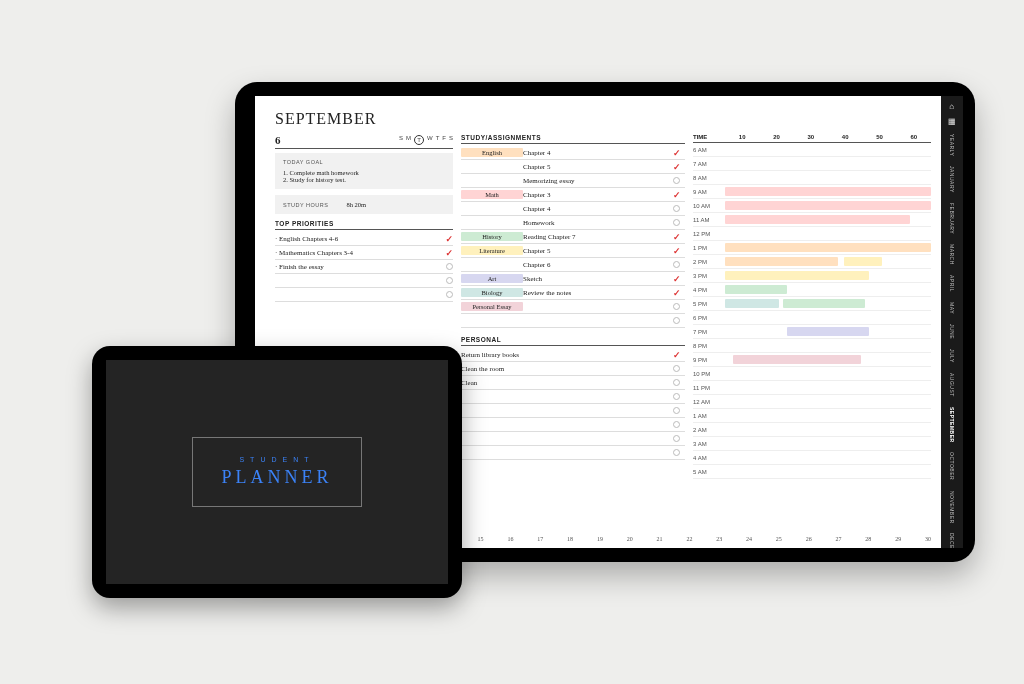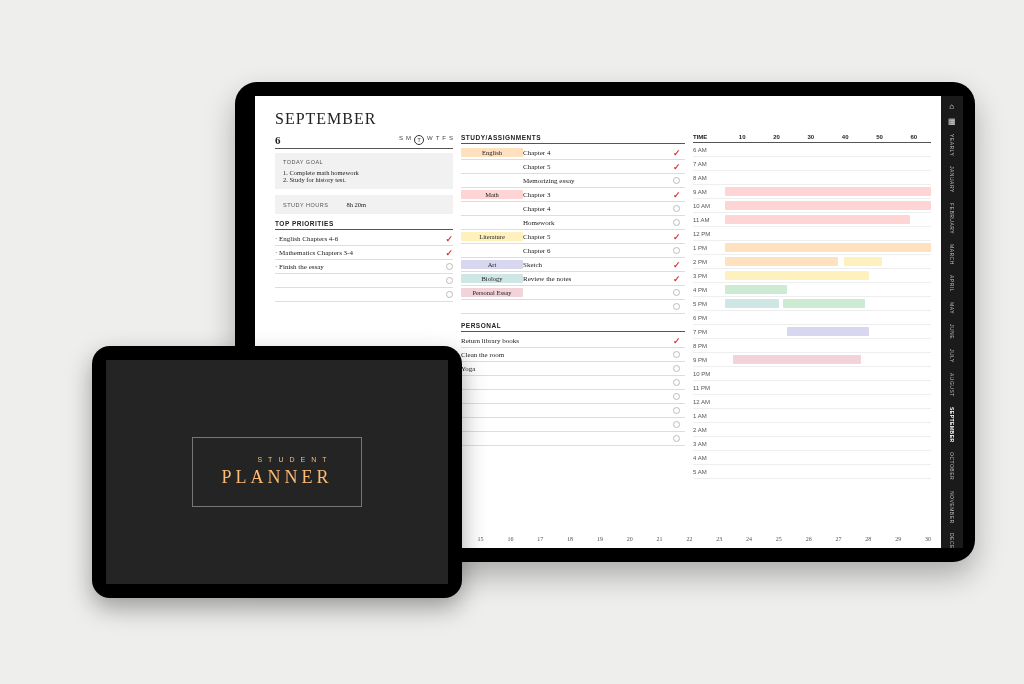--- a/index.html
+++ b/index.html
@@ -178,22 +178,22 @@
     padding:14px;
   }
   .cover {
     width:100%; height:100%;
     background:#242424;
     display:flex; align-items:center; justify-content:center;
   }
   .cover-frame {
     border:1px solid #777;
     padding:18px 28px;
-    text-align:right;
-    color:#fdba74;
+    text-align:center;
+    color:#3b82f6;
   }
   .cover-frame .small {
     font-size:7px; letter-spacing:6px; display:block; margin-bottom:4px;
   }
   .cover-frame .large {
     font-family: Georgia, 'Times New Roman', serif;
     font-size:18px; letter-spacing:4px;
   }
 </style>
 </head>
@@ -286,20 +286,25 @@
                 <span></span>
                 <span class="hand">Chapter 4</span>
                 <span class="circle"></span>
               </div>
               <div class="study-row">
                 <span></span>
                 <span class="hand">Homework</span>
                 <span class="circle"></span>
               </div>
               <div class="study-row">
+                <span class="subj hand c-hist">History</span>
+                <span class="hand">Reading Chapter 7</span>
+                <span class="tick"></span>
+              </div>
+              <div class="study-row">
                 <span class="subj hand c-lit">Literature</span>
                 <span class="hand">Chapter 5</span>
                 <span class="tick"></span>
               </div>
               <div class="study-row">
                 <span></span>
                 <span class="hand">Chapter 6</span>
                 <span class="circle"></span>
               </div>
               <div class="study-row">
@@ -328,21 +333,21 @@
           <div id="personal">
               <div class="study-row" style="grid-template-columns: 1fr 12px;">
                 <span class="hand">Return library books</span>
                 <span class="tick"></span>
               </div>
               <div class="study-row" style="grid-template-columns: 1fr 12px;">
                 <span class="hand">Clean the room</span>
                 <span class="circle"></span>
               </div>
               <div class="study-row" style="grid-template-columns: 1fr 12px;">
-                <span class="hand">Yoga</span>
+                <span class="hand">Clean</span>
                 <span class="circle"></span>
               </div>
               <div class="study-row" style="grid-template-columns: 1fr 12px;">
                 <span class="hand"></span>
                 <span class="circle"></span>
               </div>
               <div class="study-row" style="grid-template-columns: 1fr 12px;">
                 <span class="hand"></span>
                 <span class="circle"></span>
               </div>

